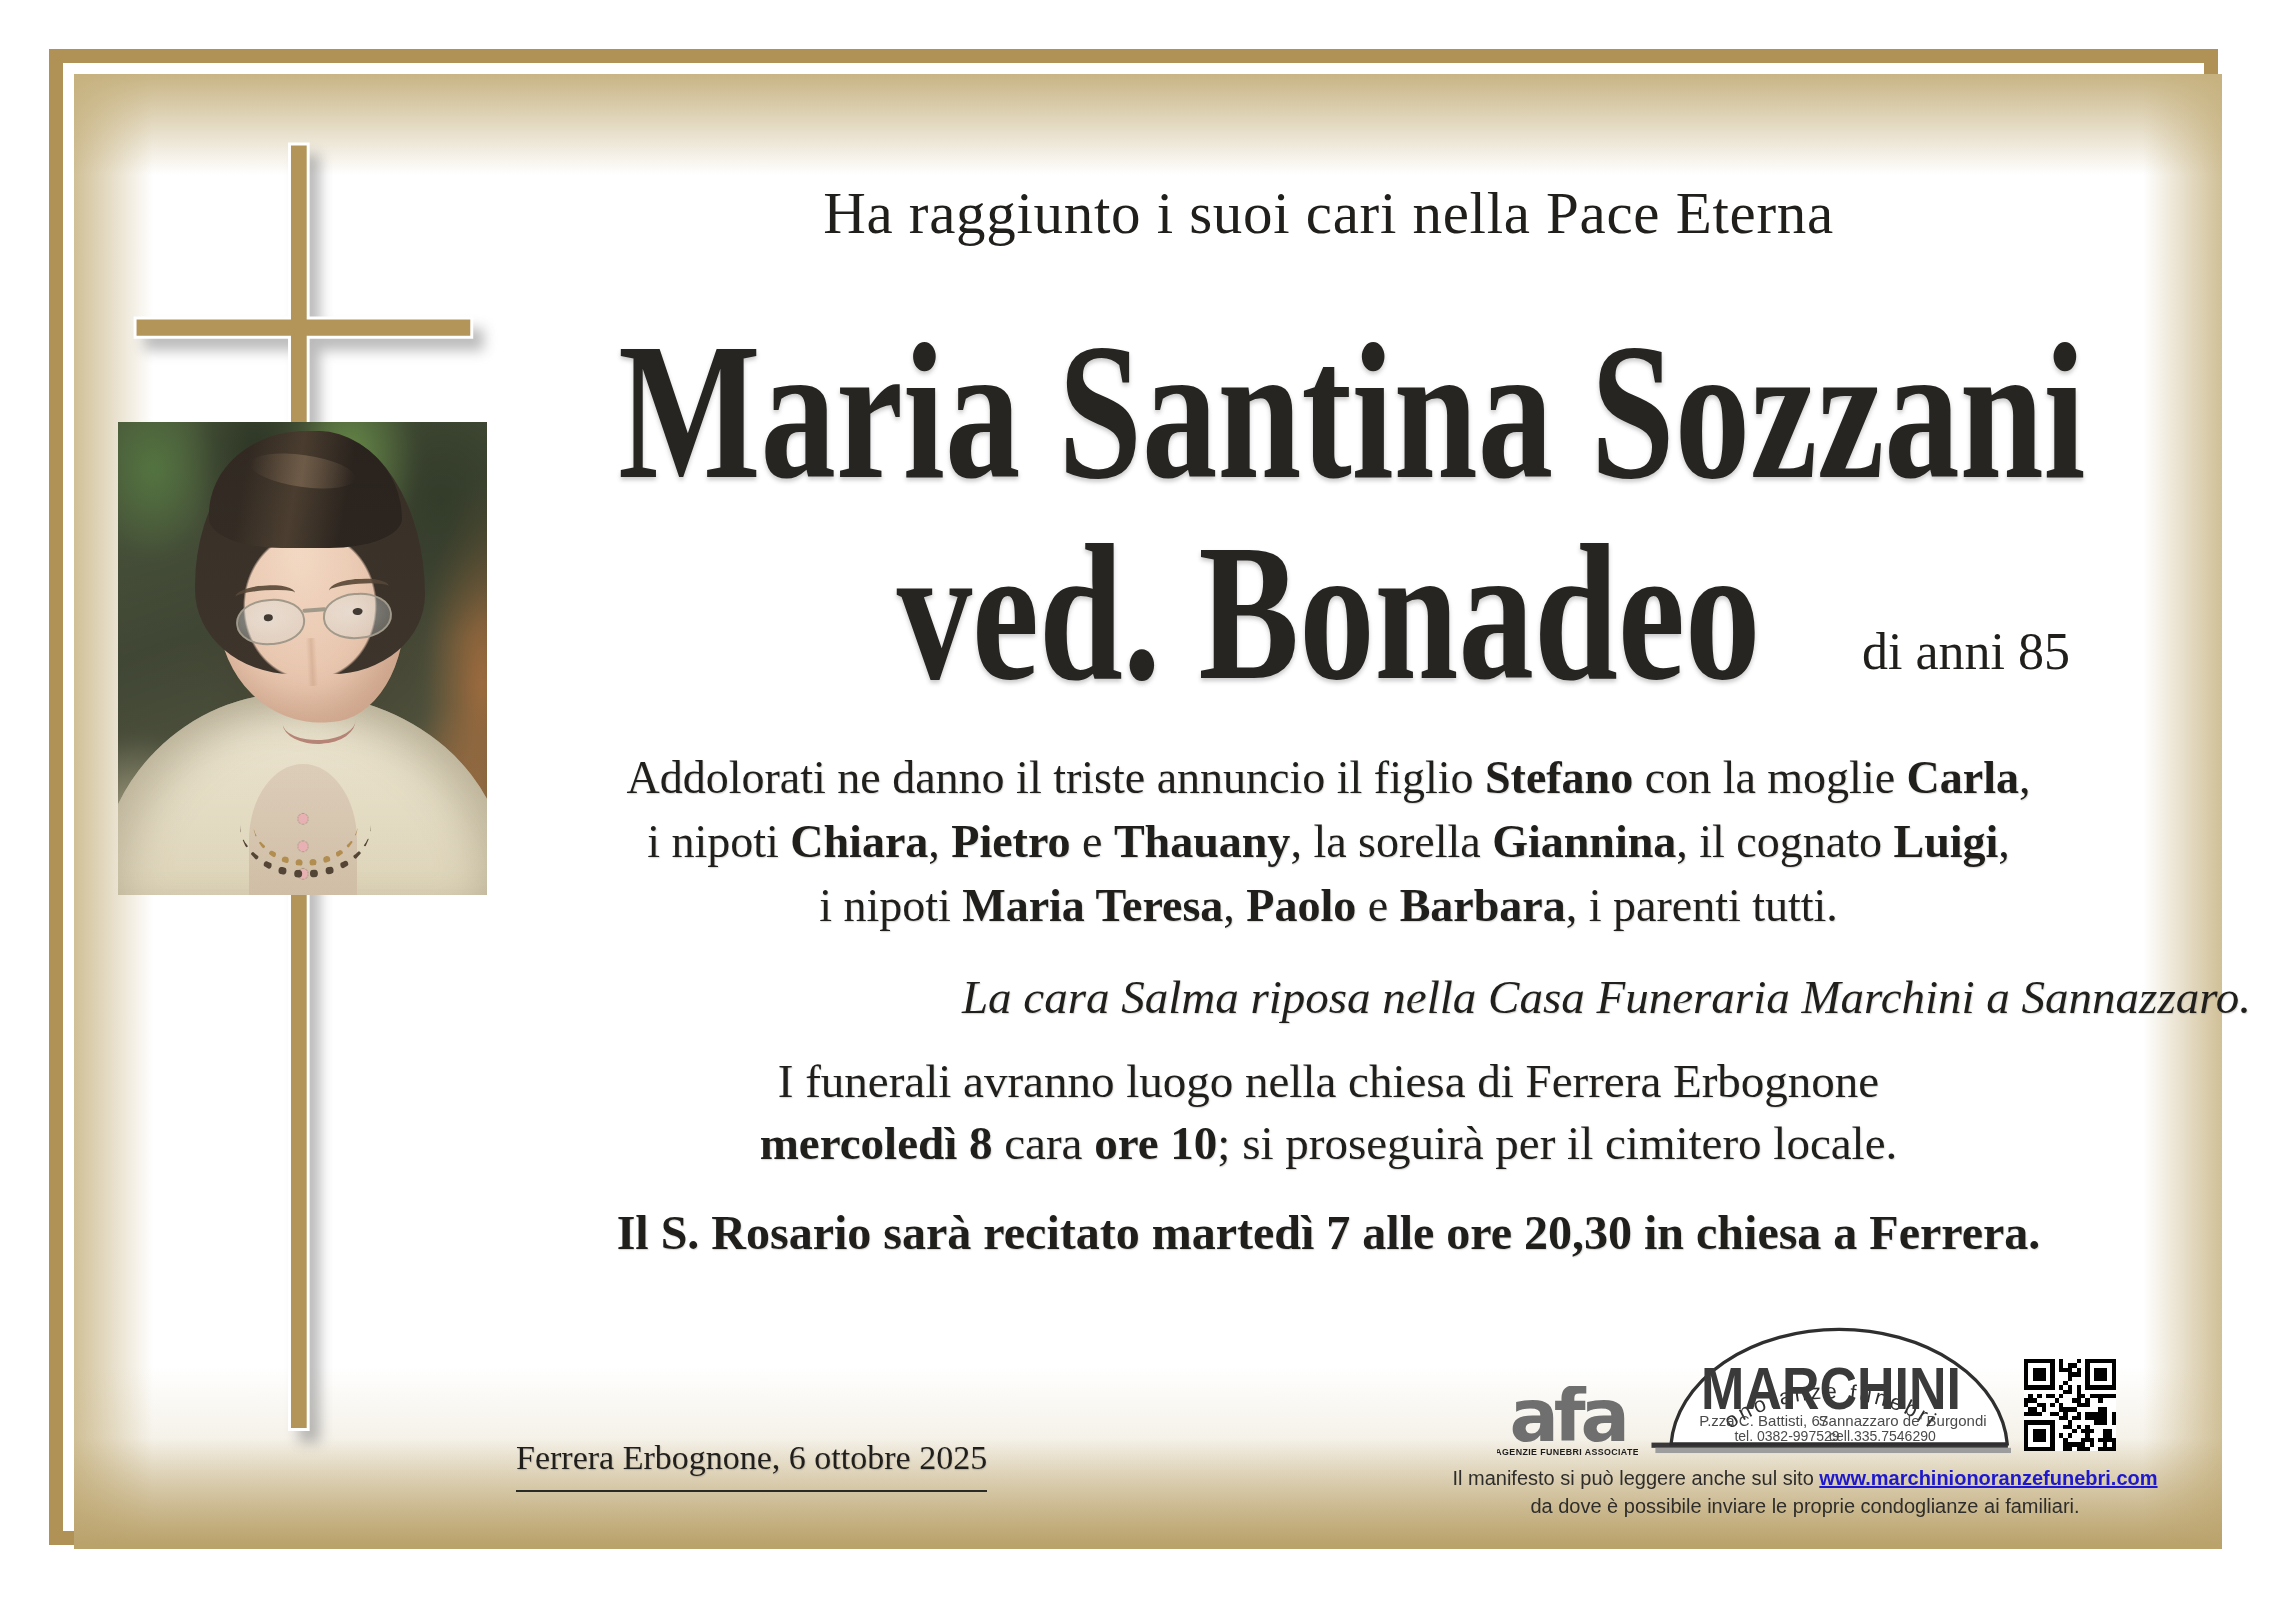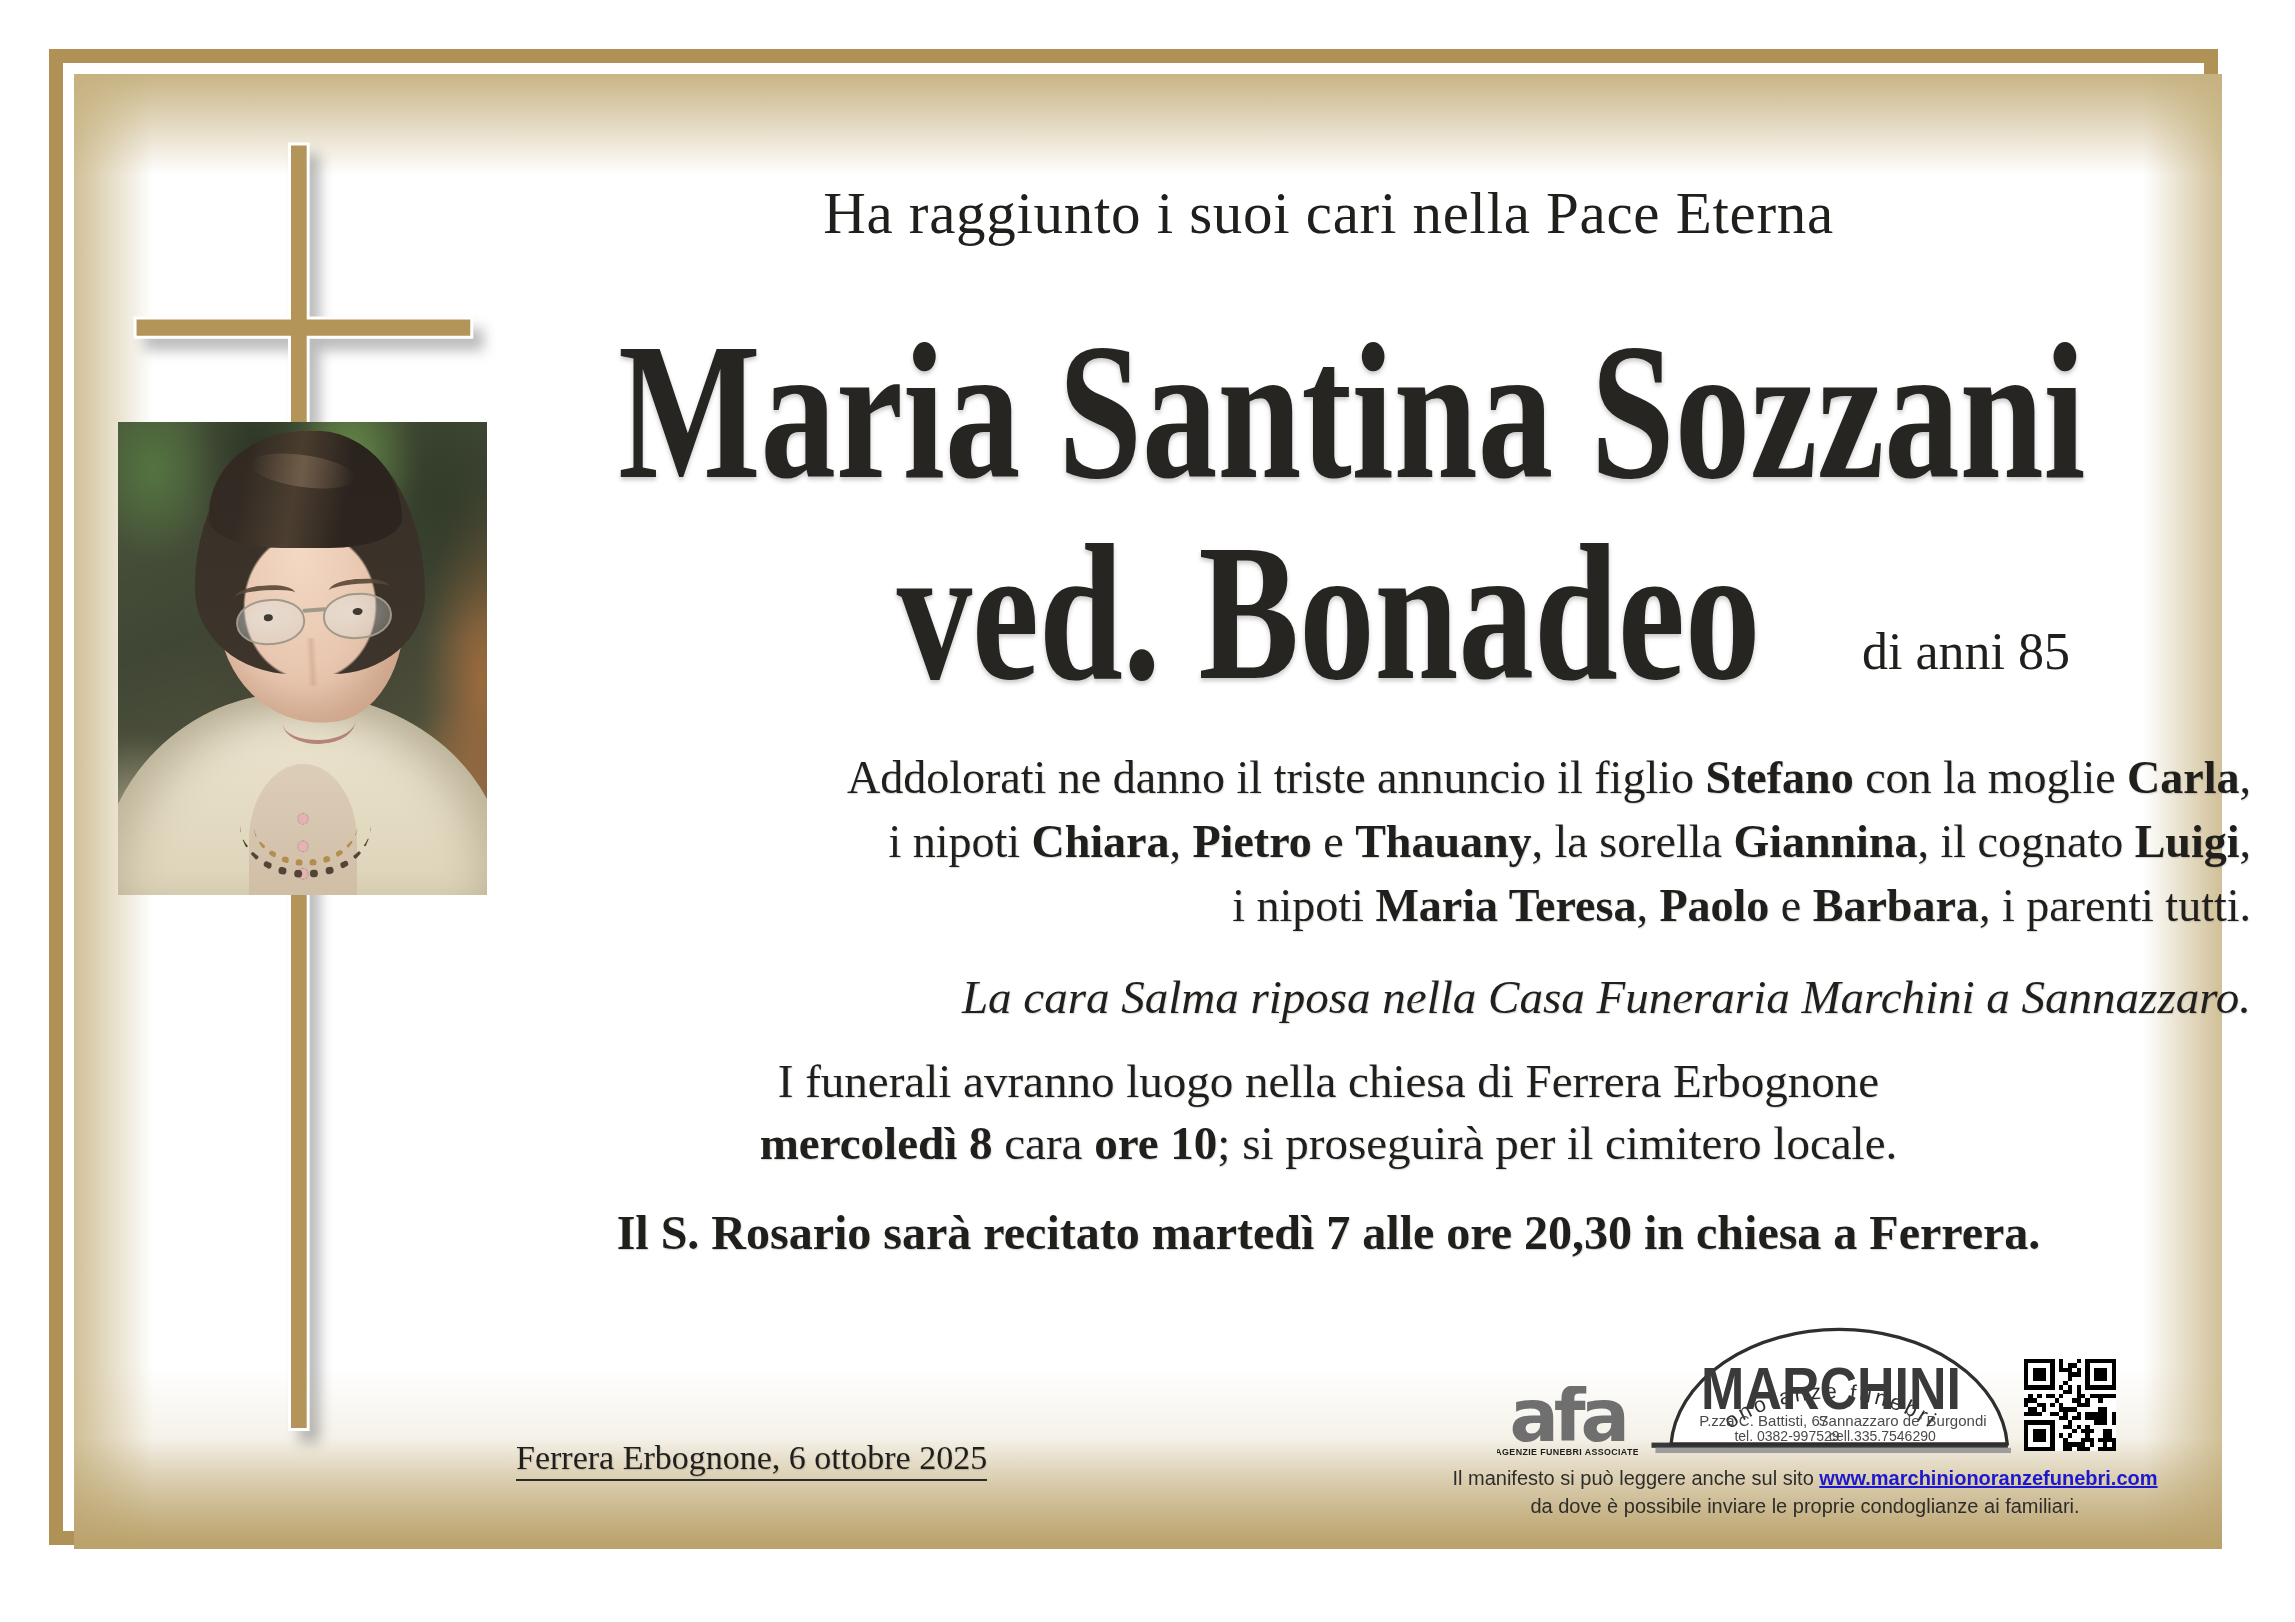--- a/index.html
+++ b/index.html
@@ -24,27 +24,27 @@
 
   
   .textcol{position:absolute;left:406px;width:1845px;text-align:center;z-index:4;}
   .nowrap{white-space:nowrap;}
   .header-line{top:184px;font-size:59px;line-height:1;letter-spacing:0.7px;}
   .name{font-weight:bold;font-size:196px;line-height:1;transform:scaleX(.77);transform-origin:50% 0;
         color:#262522;text-shadow:0 3.3px 4.6px rgba(80,80,80,.30);}
   .name1{top:313px;}
   .name2{top:514px;}
   .age{position:absolute;left:1862px;top:626px;font-size:52px;line-height:1;z-index:4;text-align:right;}
-  .announce{top:746px;font-size:46px;line-height:64px;text-shadow:0.7px 1.3px 1.3px rgba(90,90,90,.28);text-align:right;}
+  .announce{top:746px;font-size:46px;line-height:64px;text-shadow:0.7px 1.3px 1.3px rgba(90,90,90,.28);}
   .repose{top:974px;font-size:47px;line-height:1;font-style:italic;text-shadow:0.7px 1.3px 1.3px rgba(90,90,90,.28);text-align:right;}
   .funeral{top:1050px;font-size:47px;line-height:62px;text-shadow:0.7px 1.3px 1.3px rgba(90,90,90,.28);}
   .rosary{top:1209px;font-size:48px;line-height:1;font-weight:bold;text-shadow:0.7px 1.3px 1.3px rgba(90,90,90,.28);}
   .dateline{position:absolute;left:516px;top:1441px;font-size:34px;line-height:1;z-index:4;
             text-shadow:0.7px 1.3px 1.3px rgba(90,90,90,.3);}
-  .dateline .u{border-bottom:2.6px solid #2a2a27;padding-bottom:3px;}
+  .dateline .u{border-bottom:2.6px solid #2a2a27;padding-bottom:14px;}
 
   
   .afa-svg{position:absolute;left:1497px;top:1386px;z-index:4;}
   .dome-svg{position:absolute;left:1651px;top:1314px;z-index:4;}
   .qr-svg{position:absolute;left:2024px;top:1359px;z-index:4;}
   .notice{position:absolute;left:1427px;top:1464px;width:756px;text-align:center;z-index:4;
           font-family:"Liberation Sans",sans-serif;font-size:20px;line-height:28px;color:#2e2d2b;}
   .site-link{color:#1d18ce;font-weight:bold;text-decoration:underline;cursor:pointer;}
 
   

